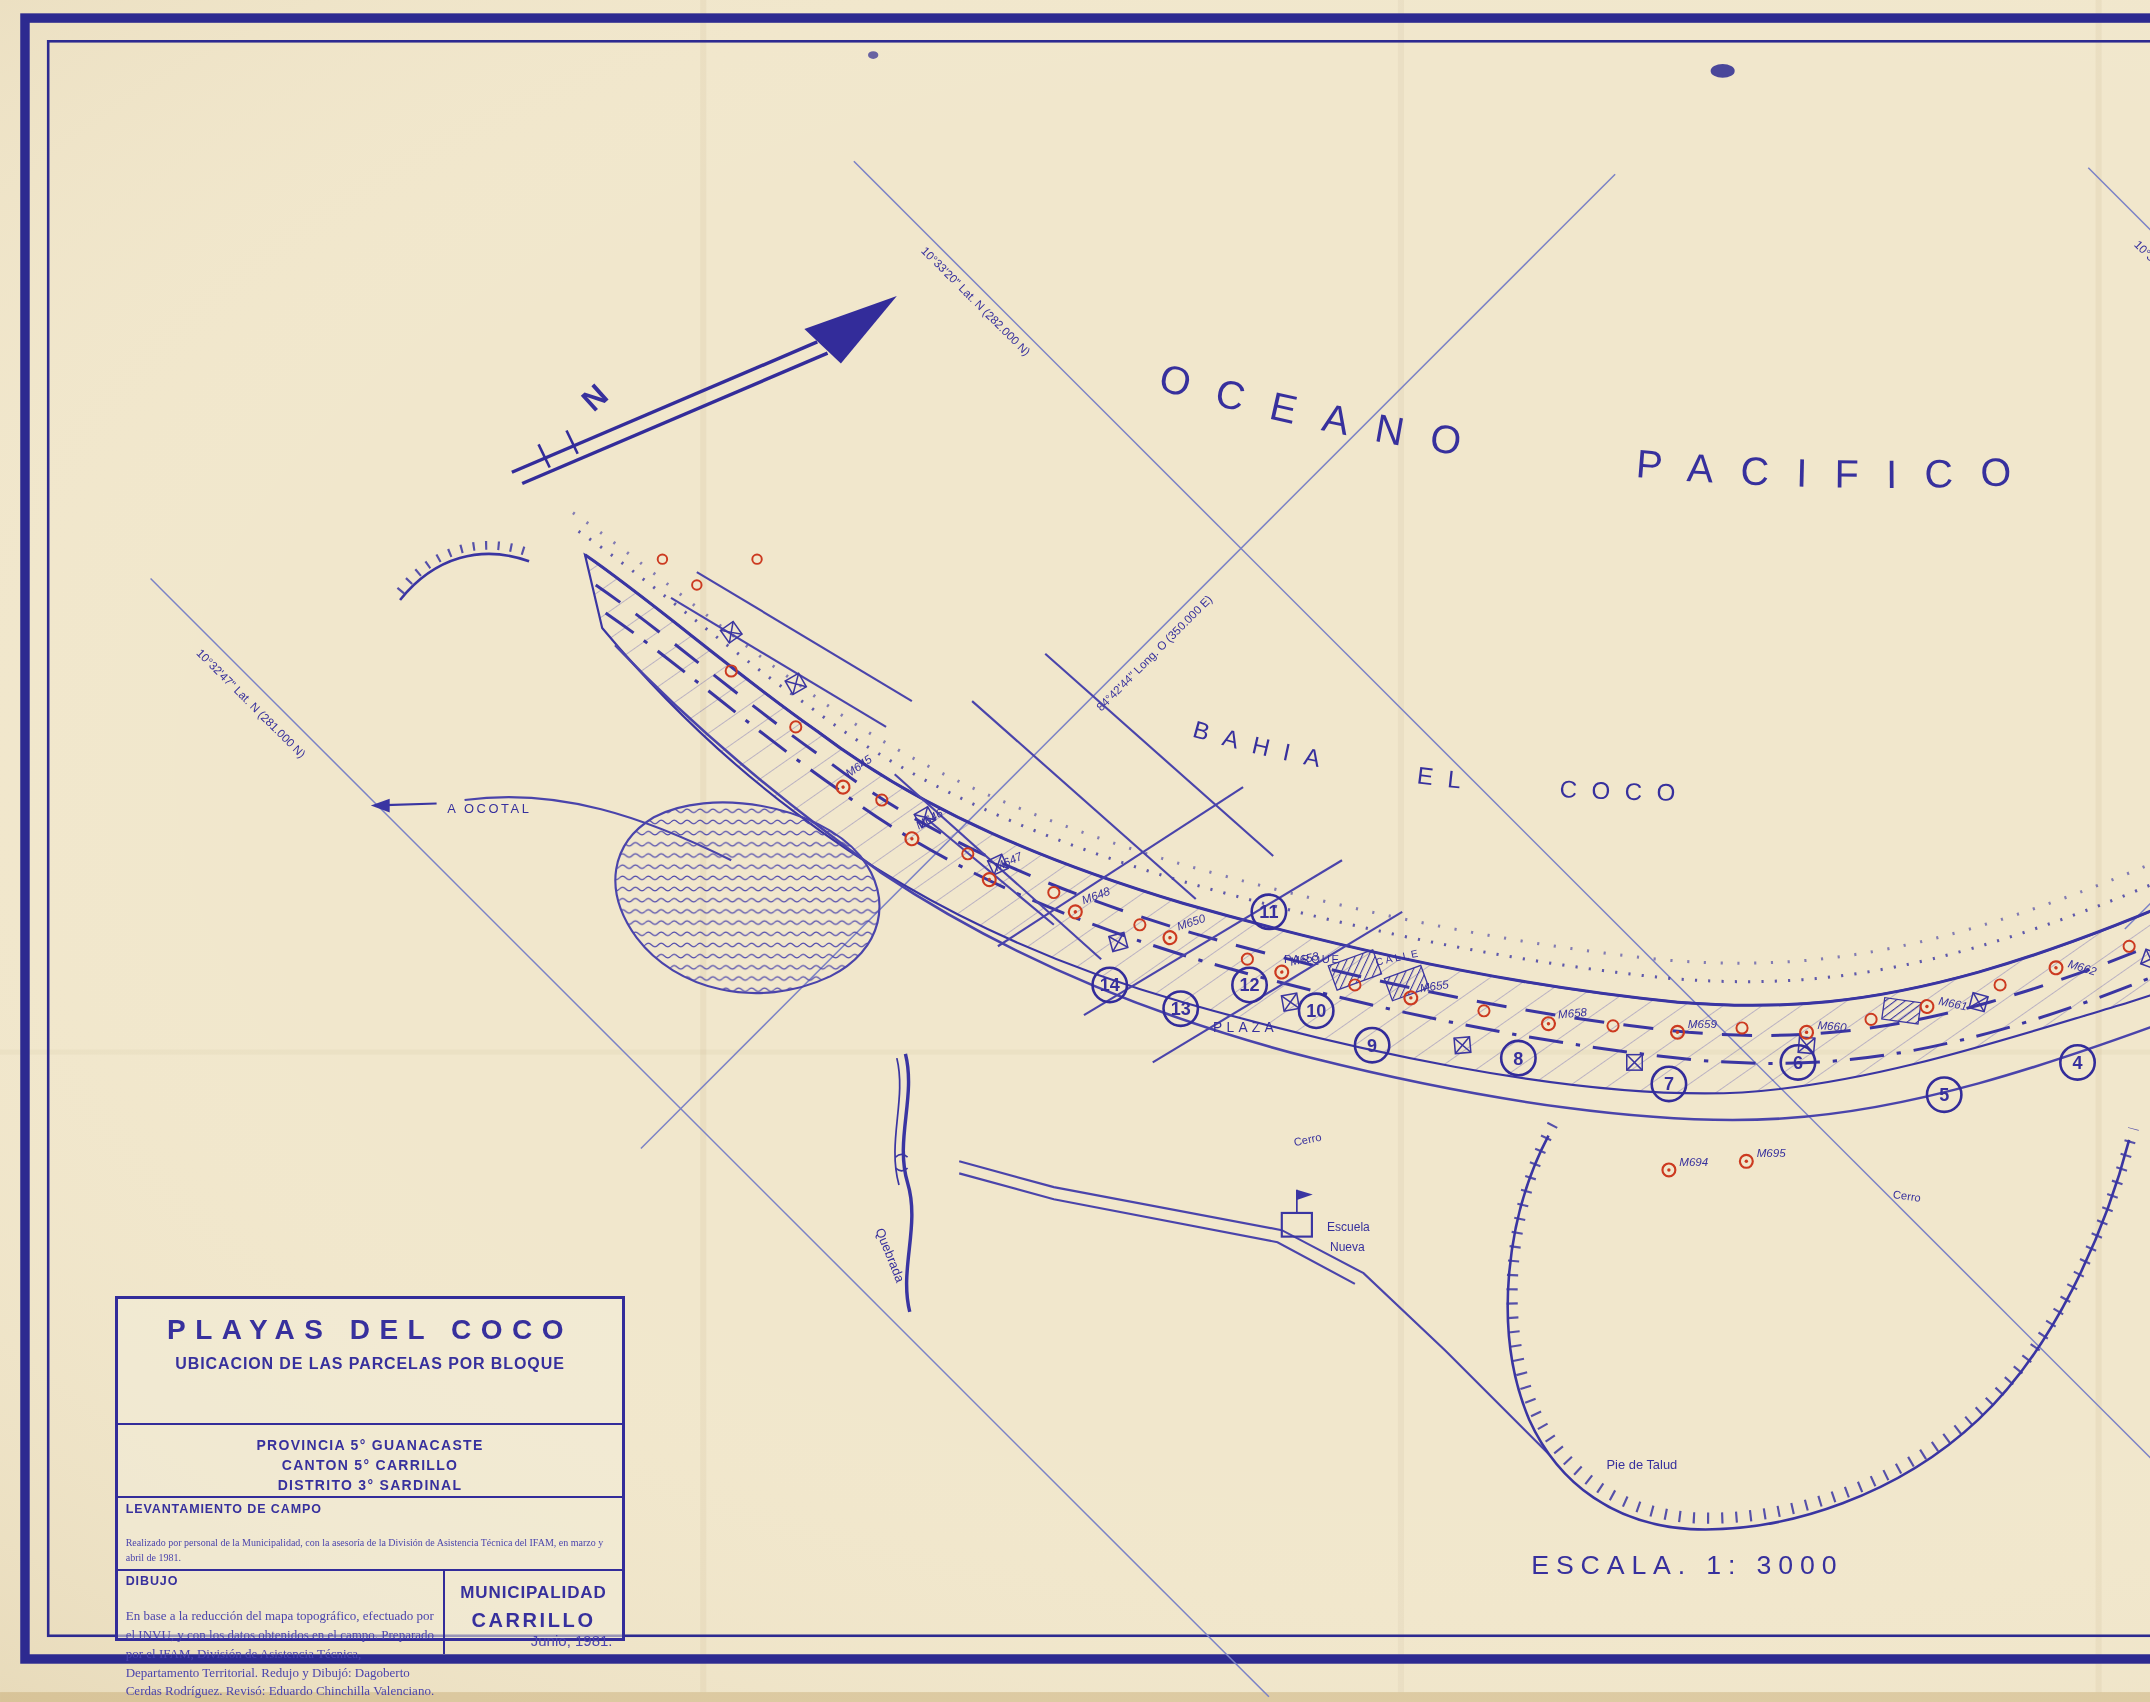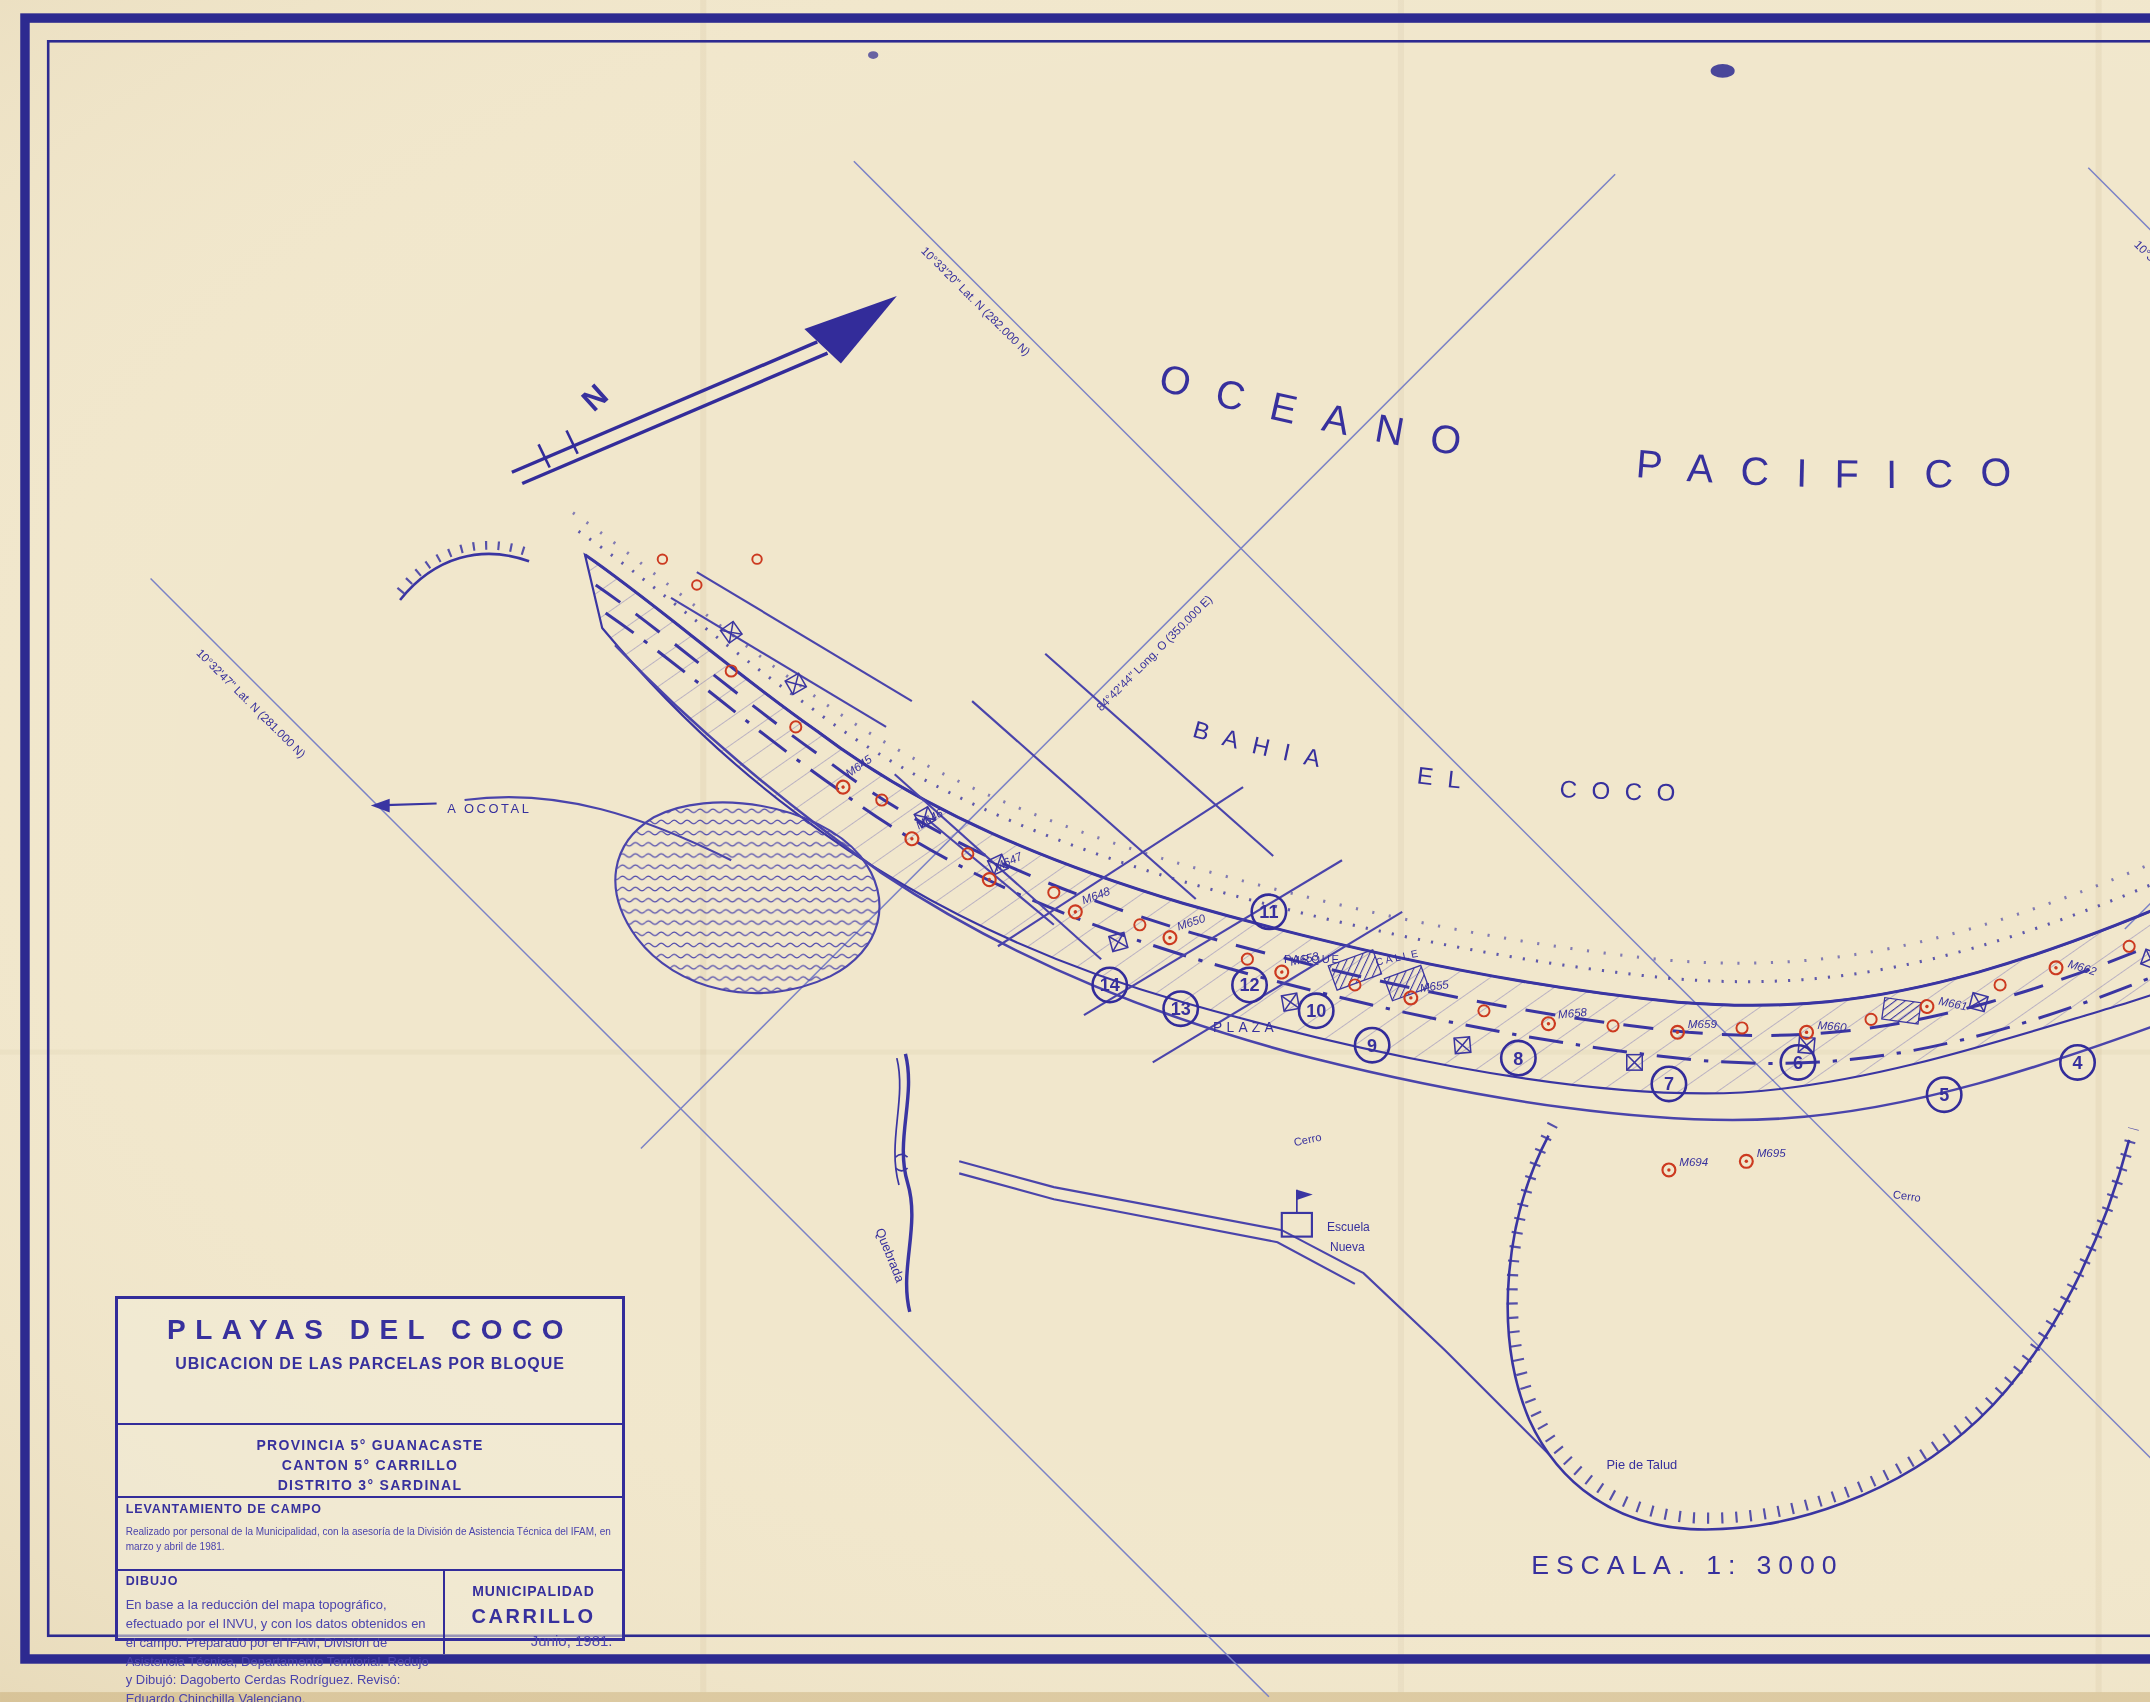--- a/index.html
+++ b/index.html
@@ -9,25 +9,25 @@
   text{font-family:"Liberation Sans",sans-serif;fill:#37309d;}
   .tblock{position:absolute;border:3px solid #332c9a;background:rgba(243,236,216,.55);color:#37309d;}
   .tb-row{box-sizing:border-box;}
   .tb-r1{height:111px;border-bottom:2.2px solid #332c9a;text-align:center;margin-top:11px;}
   .tb-title1{font-size:28px;letter-spacing:9.5px;font-weight:700;margin-top:14.6px;}
   .tb-title2{font-size:16px;letter-spacing:0.9px;font-weight:700;margin-top:9.5px;}
   .tb-r2{height:73px;border-bottom:2.2px solid #332c9a;text-align:center;font-weight:700;padding-top:10px;}
   .tb-r2 div{font-size:14px;line-height:1.45;letter-spacing:1.3px;}
   .tb-r3{height:73px;border-bottom:2.2px solid #332c9a;padding:4.3px 7.7px 0 7.7px;}
   .tb-h{font-size:12.5px;font-weight:700;letter-spacing:0.9px;}
-  .tb-p{font-size:10px;line-height:1.55;margin-top:8px;color:#4b44ad;}
+  .tb-p{font-size:10px;line-height:1.55;margin-top:19px;color:#4b44ad;font-family:Liberation Serif, serif;}
   .tb-r4{display:flex;height:83px;}
   .tb-r4-left{flex:1;border-right:2.2px solid #332c9a;padding:3.4px 6px 0 7.7px;}
   .tb-r4-right{width:177px;position:relative;text-align:center;}
-  .muni1{font-size:14px;font-weight:700;letter-spacing:0.9px;margin-top:12px;}
+  .muni1{font-size:17px;font-weight:700;letter-spacing:0.9px;margin-top:12px;}
   .muni2{font-size:20px;font-weight:700;letter-spacing:2.6px;margin-top:6px;}
   .muni-date{position:absolute;right:9.5px;bottom:4.3px;font-size:15px;color:#4b44ad;}
 </style>
 </head>
 <body>
 
 <div class="sheet">
 
 <svg class="map-canvas" viewBox="0 0 7328 3957">
   <defs>

